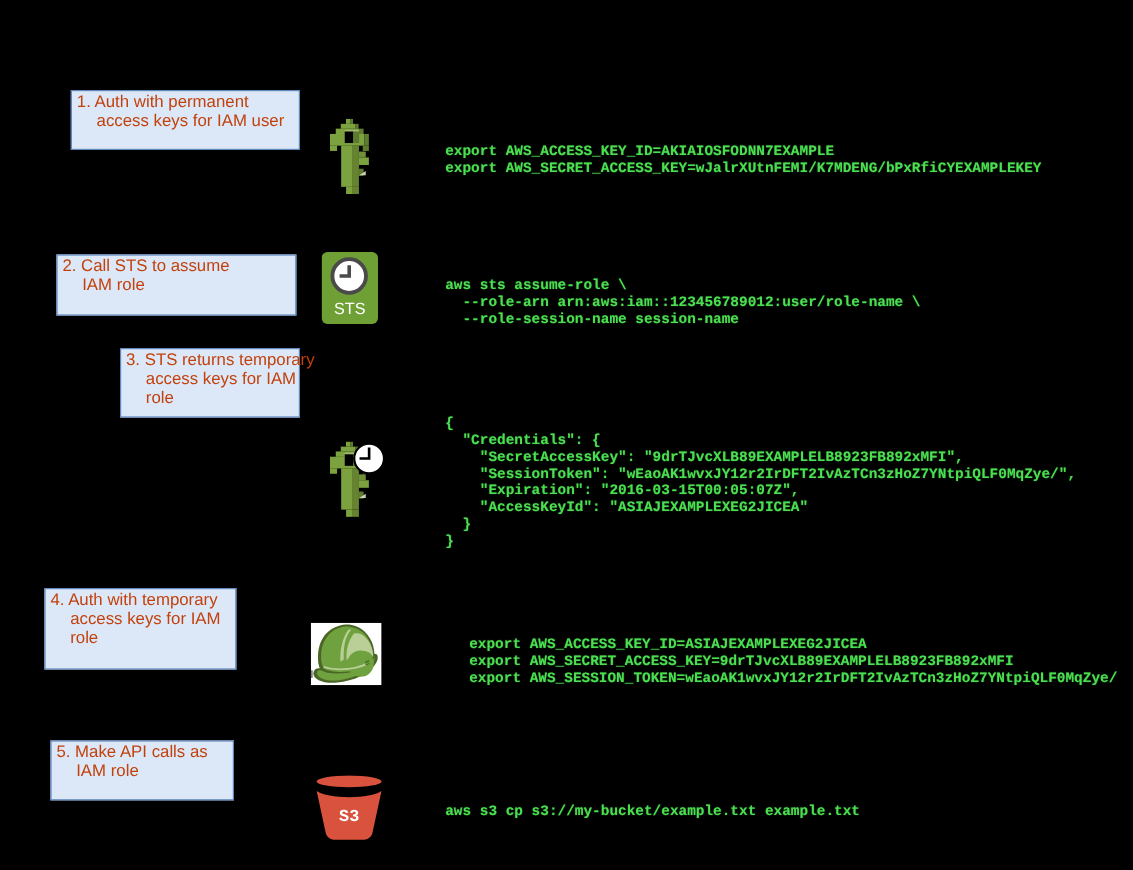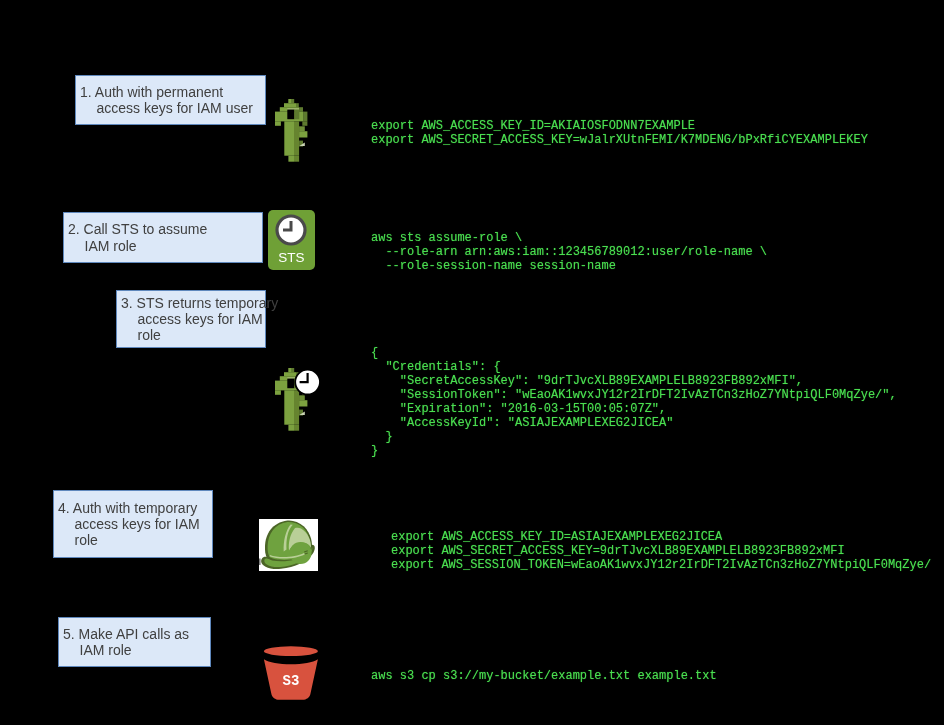--- a/index.html
+++ b/index.html
@@ -1,23 +1,23 @@
 <!DOCTYPE html>
 <html><head>
 <meta charset="utf-8">
 <style>
   html,body{margin:0;padding:0;}
   body{width:944px;height:725px;background:#000;overflow:hidden;position:relative;
        font-family:"Liberation Sans", sans-serif;}
   .box{position:absolute;background:#dce8f8;border:1.5px solid #5f88bd;box-sizing:border-box;
-       color:#404040;font-size:14px;line-height:16.2px;display:flex;align-items:center;margin-left:16px;}
+       color:#c2410c;font-size:14px;line-height:16.2px;display:flex;}
   .box .t{padding-left:4px;}
   .box .t div{padding-left:16.5px;text-indent:-16.5px;white-space:nowrap;}
   pre.term{position:absolute;margin:0;font-family:"Liberation Mono", monospace;
-       font-weight:normal;font-size:12px;line-height:14px;color:#4ade50;letter-spacing:0;text-shadow:0 0 1px rgba(70,215,75,0.6);}
+       font-weight:bold;font-size:12px;line-height:14px;color:#4ade50;letter-spacing:0;text-shadow:0 0 1px rgba(70,215,75,0.6);}
   .icon{position:absolute;}
 </style>
 </head>
 <body>
 <svg width="0" height="0" style="position:absolute">
   <defs>
     <g id="iamkey">
       <rect x="13.3" y="0" width="3.5" height="4.2" fill="#7ca13f"></rect>
       <rect x="16.8" y="0" width="2.4" height="4.2" fill="#5e7b2f"></rect>
       <rect x="9" y="4.2" width="12" height="4.1" fill="#7ca13f"></rect>

